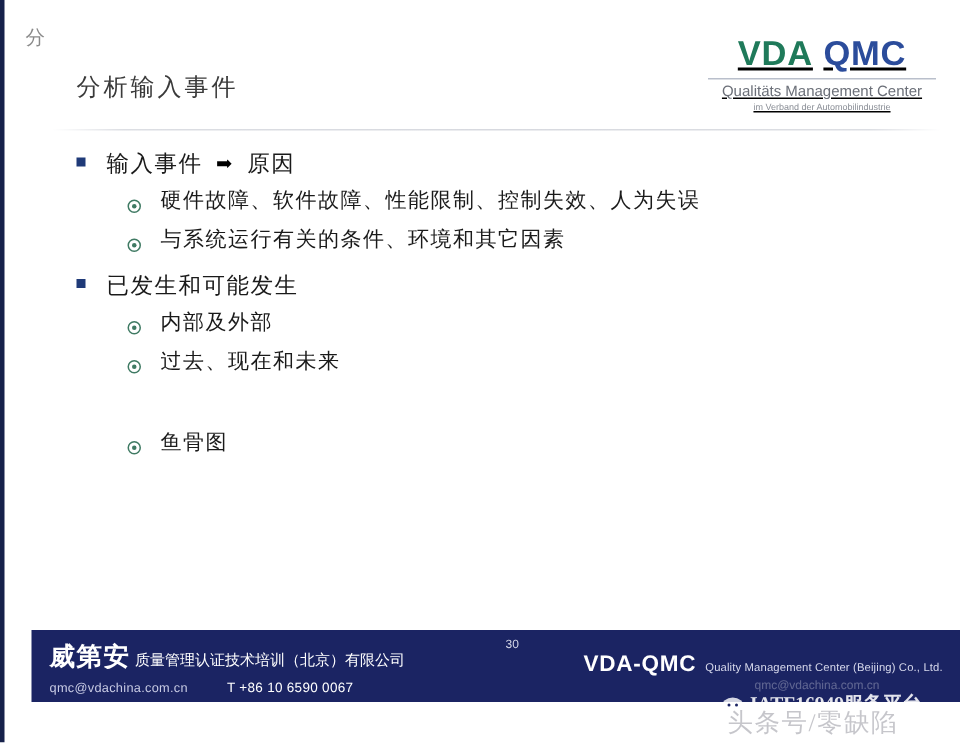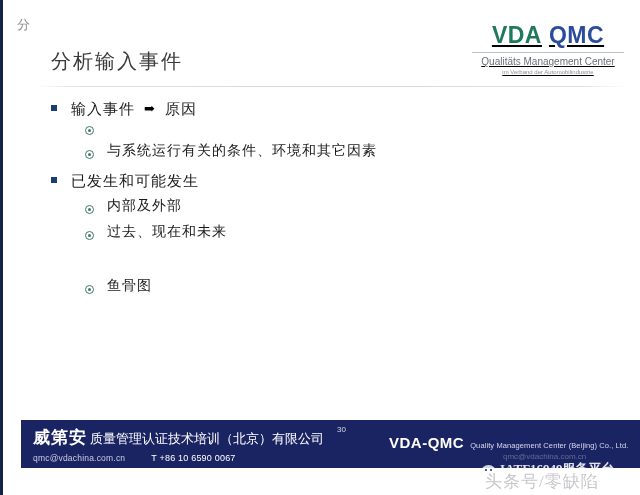--- a/index.html
+++ b/index.html
@@ -67,21 +67,21 @@
     color: #8a8e96;
     line-height: 1.3;
     white-space: nowrap;
   }
 
   
   .slide-title {
     position: absolute;
     left: 48px;
     top: 48px;
-    font-size: 20px;
+    font-size: 16px;
     color: #3a3a3a;
     letter-spacing: 2px;
     font-weight: normal;
     font-family: "Liberation Serif", "DejaVu Serif", serif;
   }
   .title-rule {
     position: absolute;
     left: 32px;
     top: 86px;
     width: 592px;
@@ -183,21 +183,21 @@
     align-items: baseline;
     white-space: nowrap;
   }
   .f-brand-cn {
     font-size: 17px;
     font-weight: bold;
     letter-spacing: 1px;
     font-family: "Liberation Serif", "DejaVu Serif", serif;
   }
   .f-brand-desc {
-    font-size: 13px;
+    font-size: 10px;
     margin-left: 3px;
     letter-spacing: 0px;
   }
   .f-contact-row {
     display: flex;
     align-items: baseline;
     margin-top: 4px;
     white-space: nowrap;
   }
   .f-email {
@@ -329,20 +329,21 @@
 
   <div class="body">
 
     <div class="group">
       <div class="lvl1">
         <span class="bullet-sq"></span>
         <span class="txt"><span>输入事件</span><span class="arrow-glyph">➡</span><span>原因</span></span>
       </div>
       <div class="lvl2">
         <span class="bullet-dot"></span>
+        <span class="txt">硬件故障、软件故障、性能限制、控制失效、人为失误</span>
       </div>
       <div class="lvl2">
         <span class="bullet-dot"></span>
         <span class="txt">与系统运行有关的条件、环境和其它因素</span>
       </div>
     </div>
 
     <div class="group">
       <div class="lvl1">
         <span class="bullet-sq"></span>

